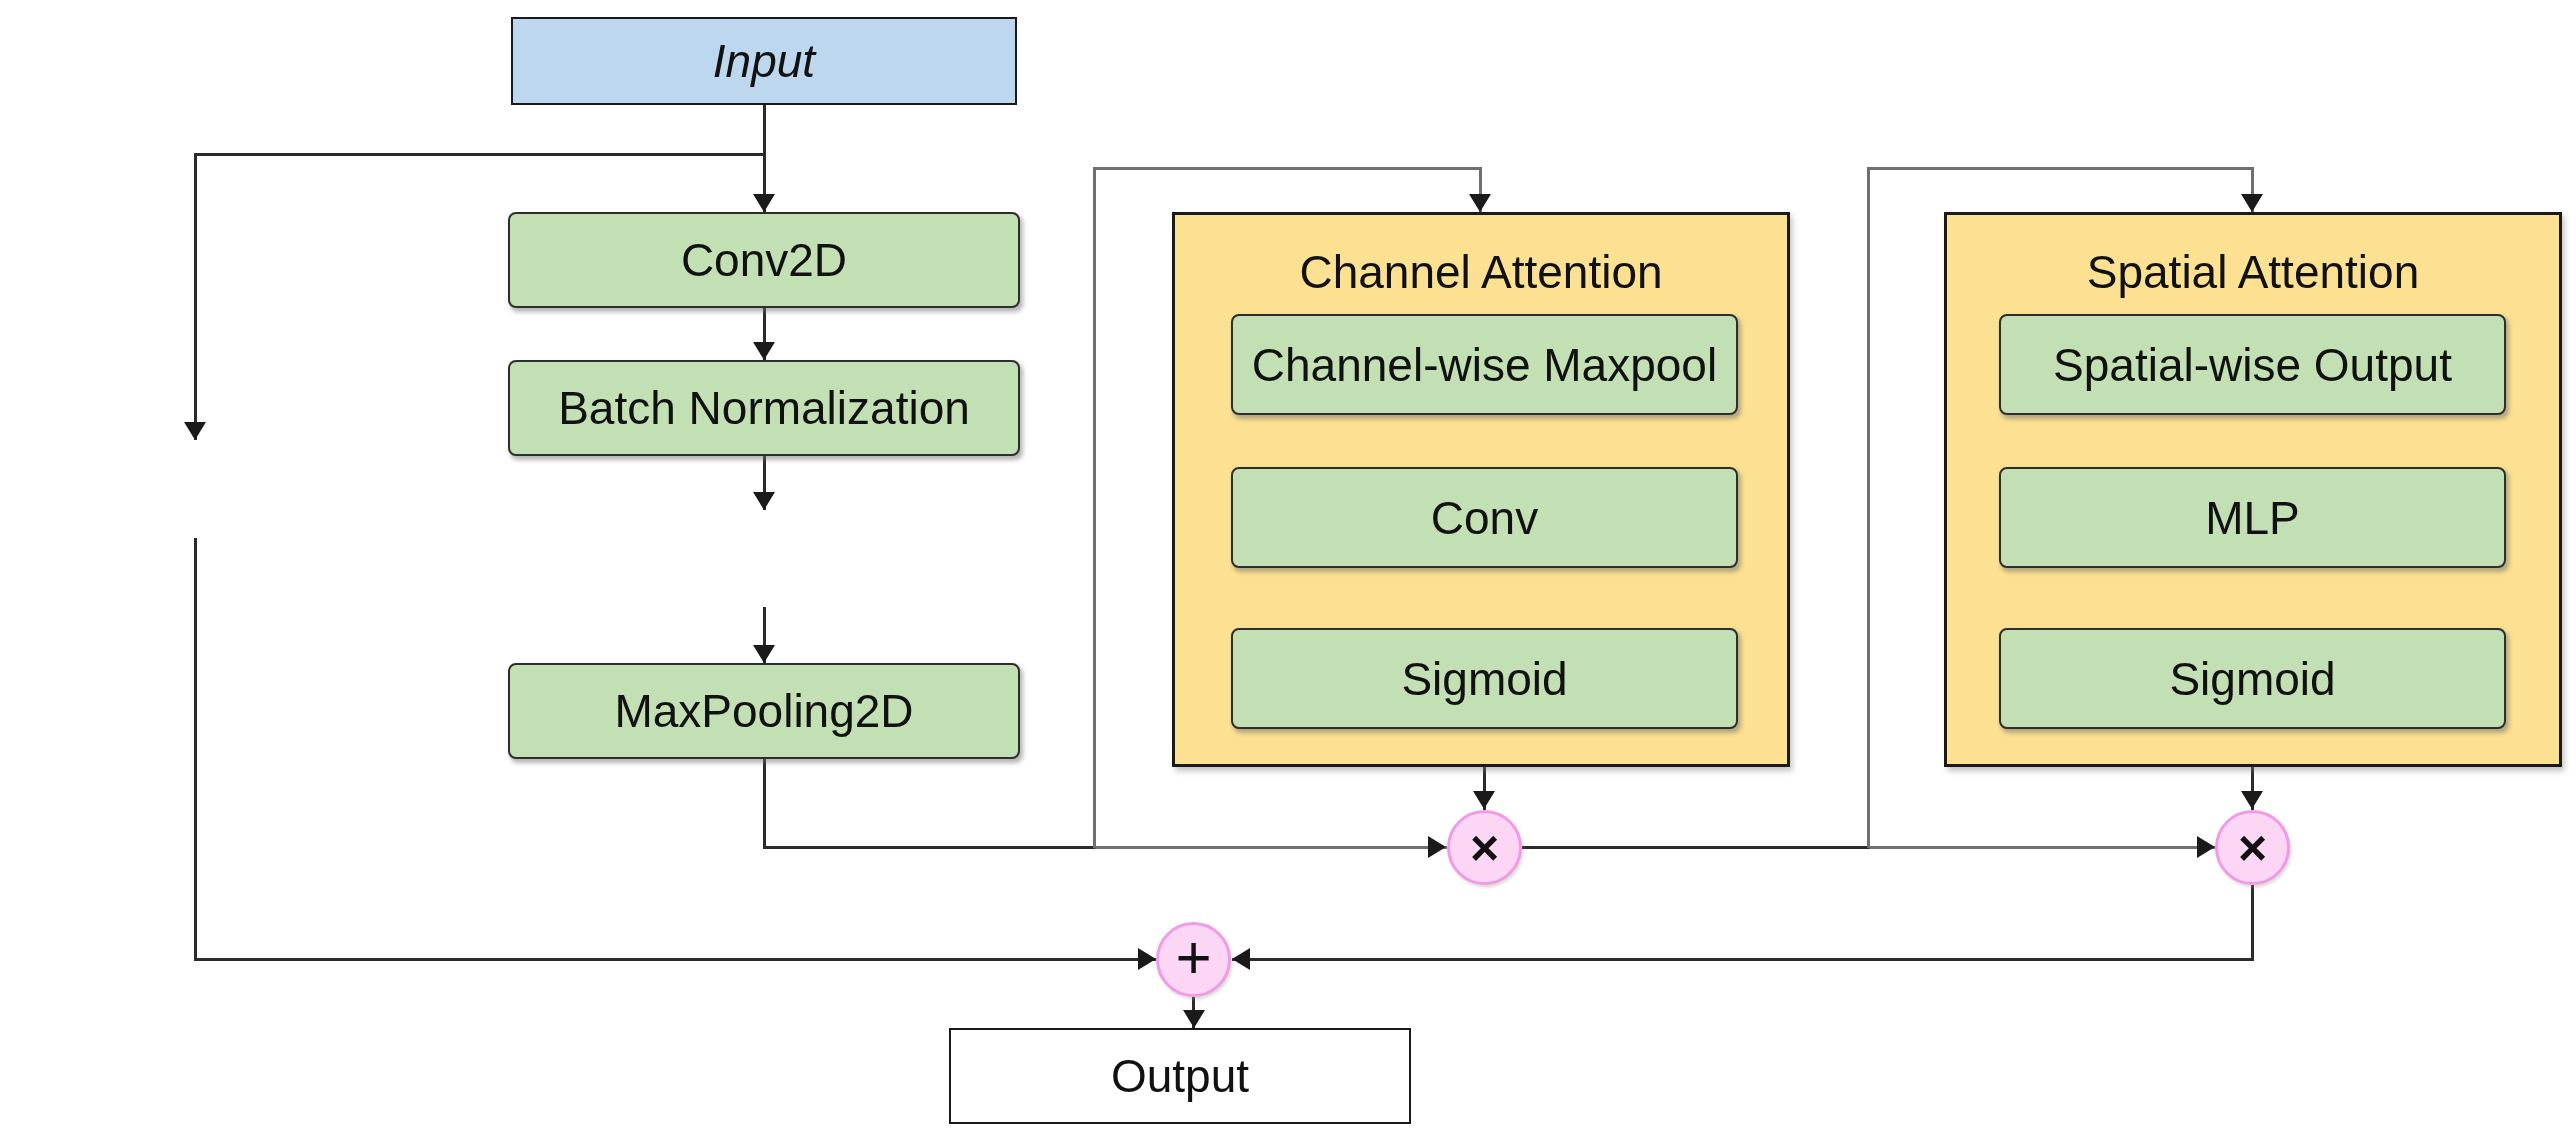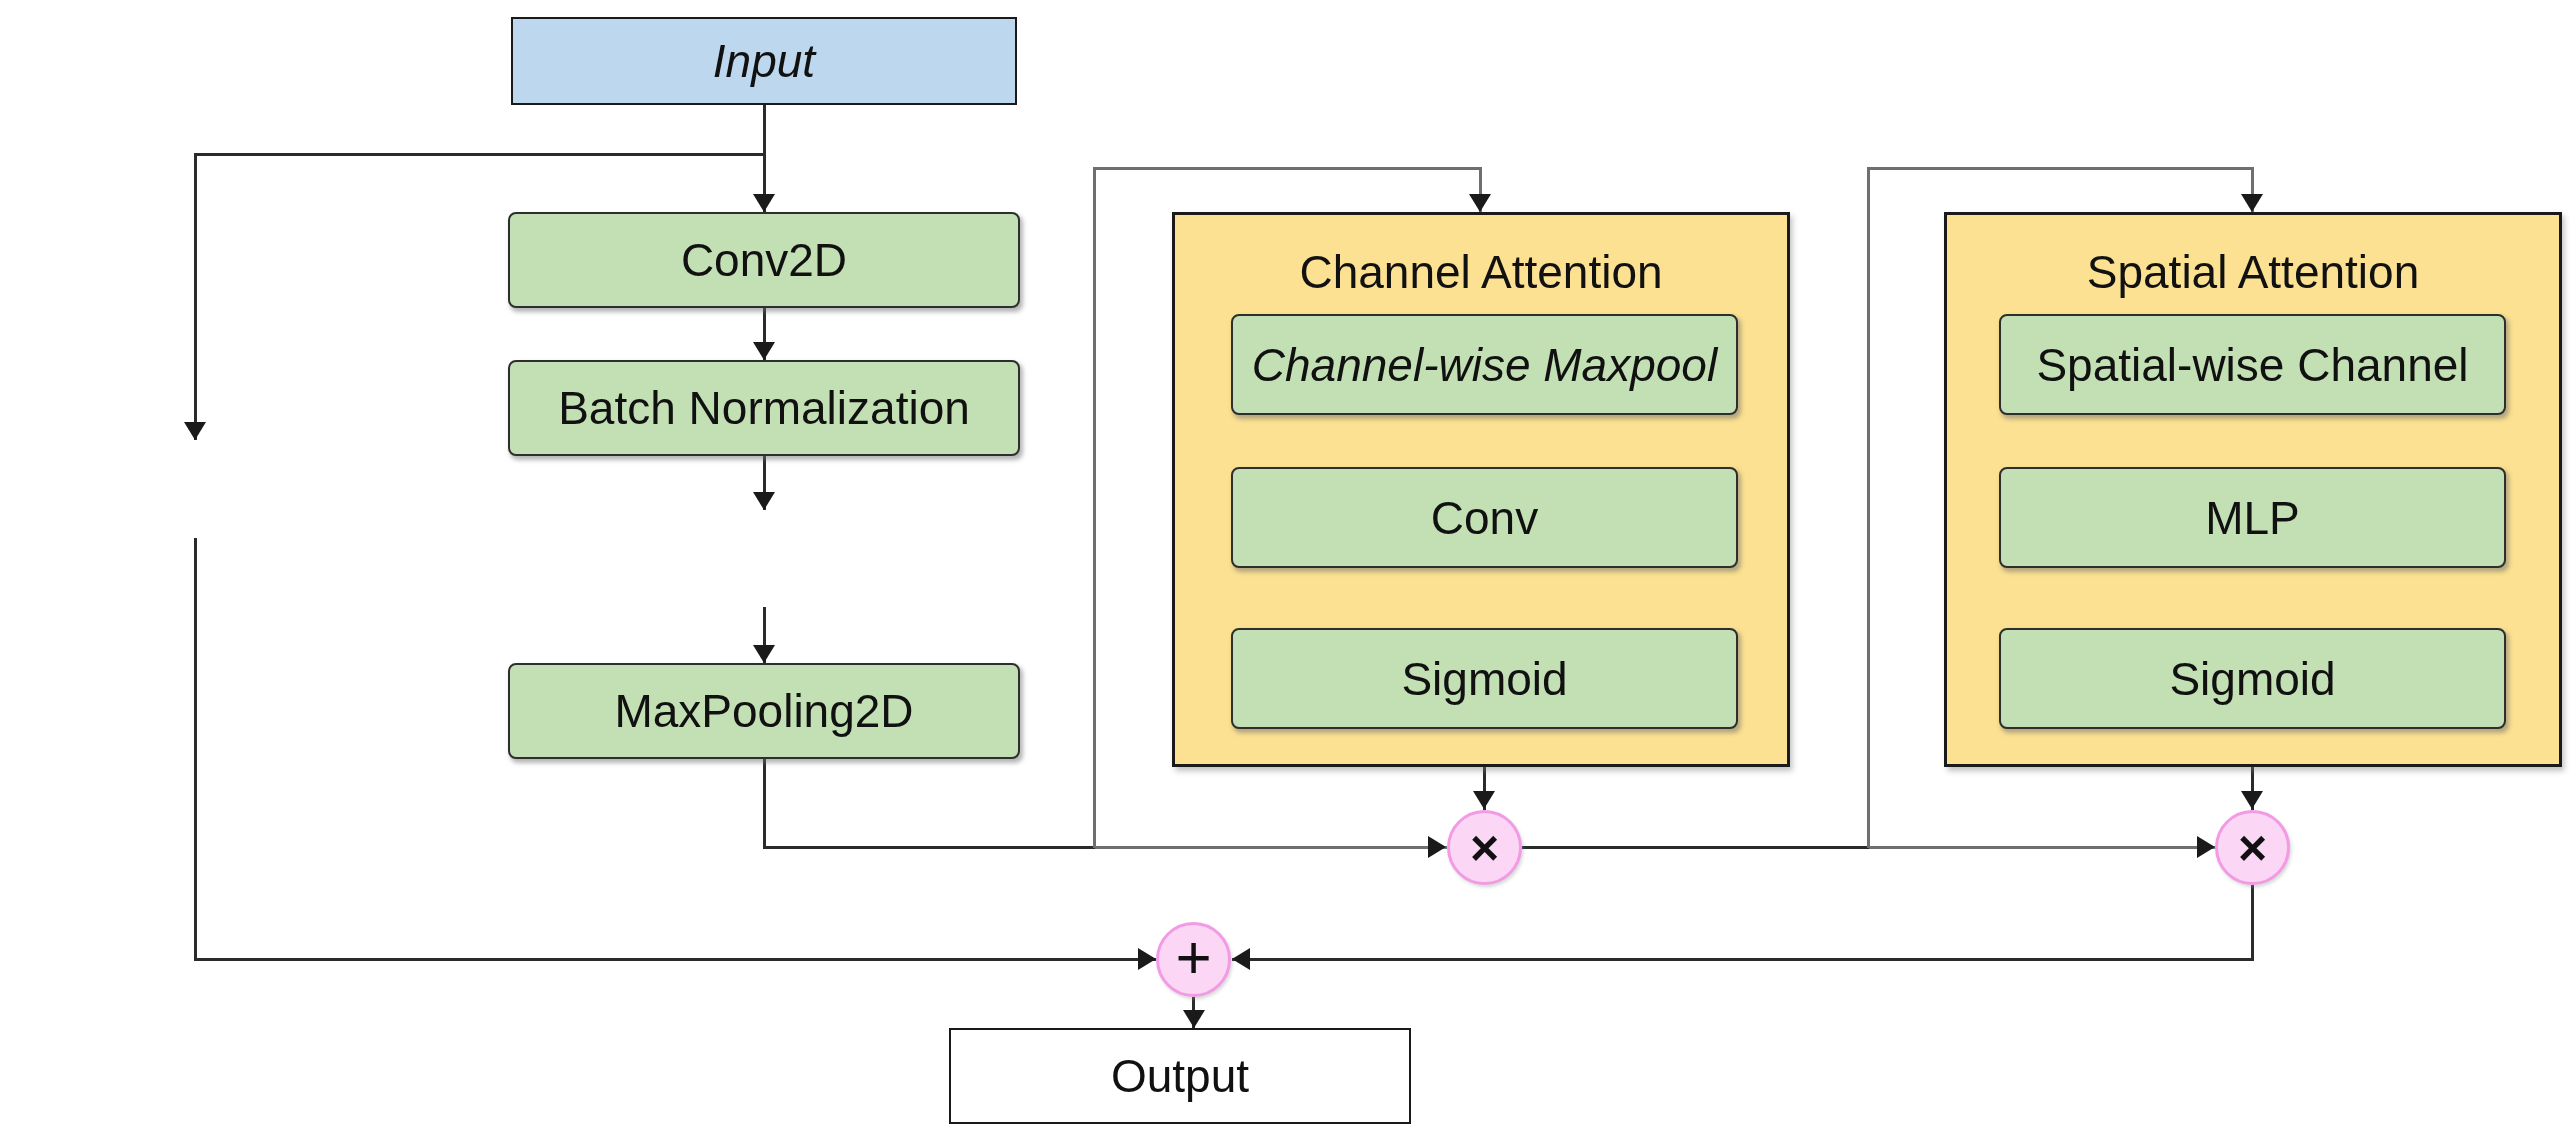--- a/index.html
+++ b/index.html
@@ -101,25 +101,25 @@
     <div class="title">Spatial Attention</div>
   </div>
 
   <div class="node rect" style="left:511px;top:17px;width:506px;height:88px;">Input</div>
 
   <div class="node green" style="left:508px;top:212px;width:512px;height:96px;">Conv2D</div>
   <div class="node green" style="left:508px;top:360px;width:512px;height:96px;">Batch Normalization</div>
   <div class="node green" style="left:508px;top:663px;width:512px;height:96px;">MaxPooling2D</div>
 
 
-  <div class="node green" style="left:1231px;top:314px;width:507px;height:101px;font-style:italic;">Channel-wise Maxpool</div>
+  <div class="node green" style="left:1231px;top:314px;width:507px;height:101px;">Channel-wise Maxpool</div>
   <div class="node green" style="left:1231px;top:467px;width:507px;height:101px;">Conv</div>
   <div class="node green" style="left:1231px;top:628px;width:507px;height:101px;">Sigmoid</div>
 
-  <div class="node green" style="left:1999px;top:314px;width:507px;height:101px;">Spatial-wise Channel</div>
+  <div class="node green" style="left:1999px;top:314px;width:507px;height:101px;">Spatial-wise Output</div>
   <div class="node green" style="left:1999px;top:467px;width:507px;height:101px;">MLP</div>
   <div class="node green" style="left:1999px;top:628px;width:507px;height:101px;">Sigmoid</div>
 
   <div class="circle" style="left:1447px;top:810px;">
     <span class="op-mul">×</span>
   </div>
   <div class="circle" style="left:2215px;top:810px;">
     <span class="op-mul">×</span>
   </div>
   <div class="circle" style="left:1156px;top:922px;">

